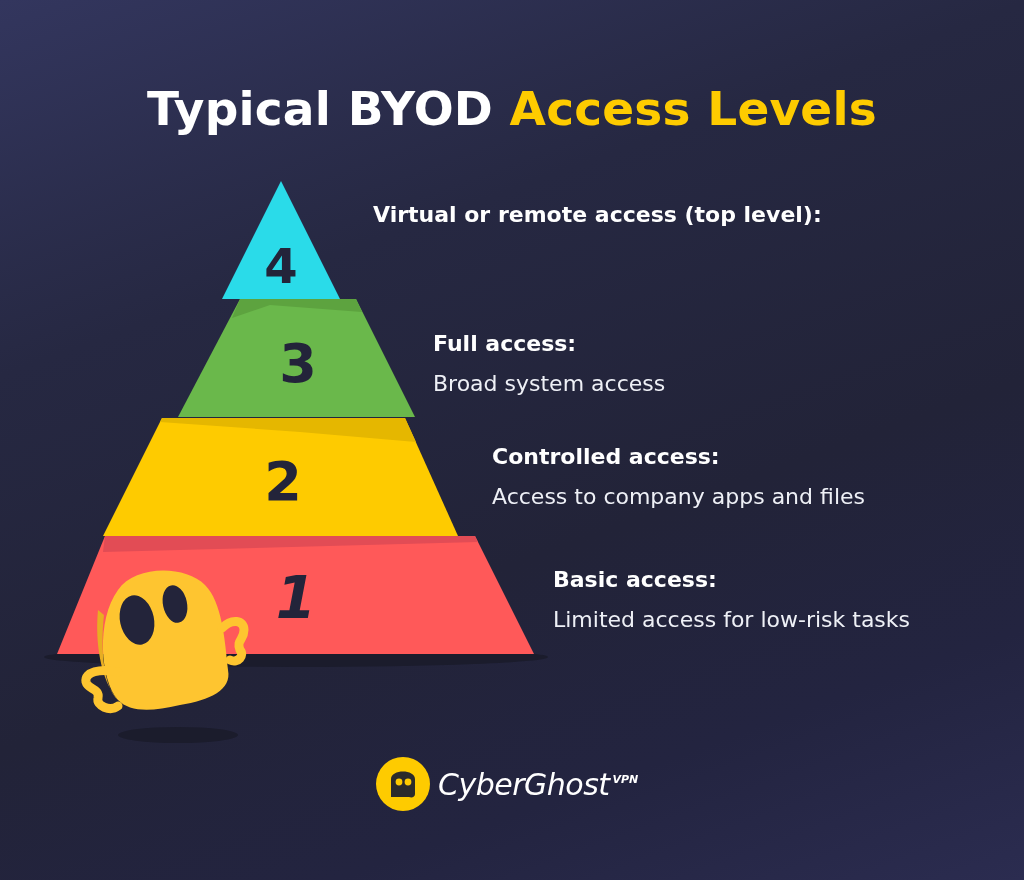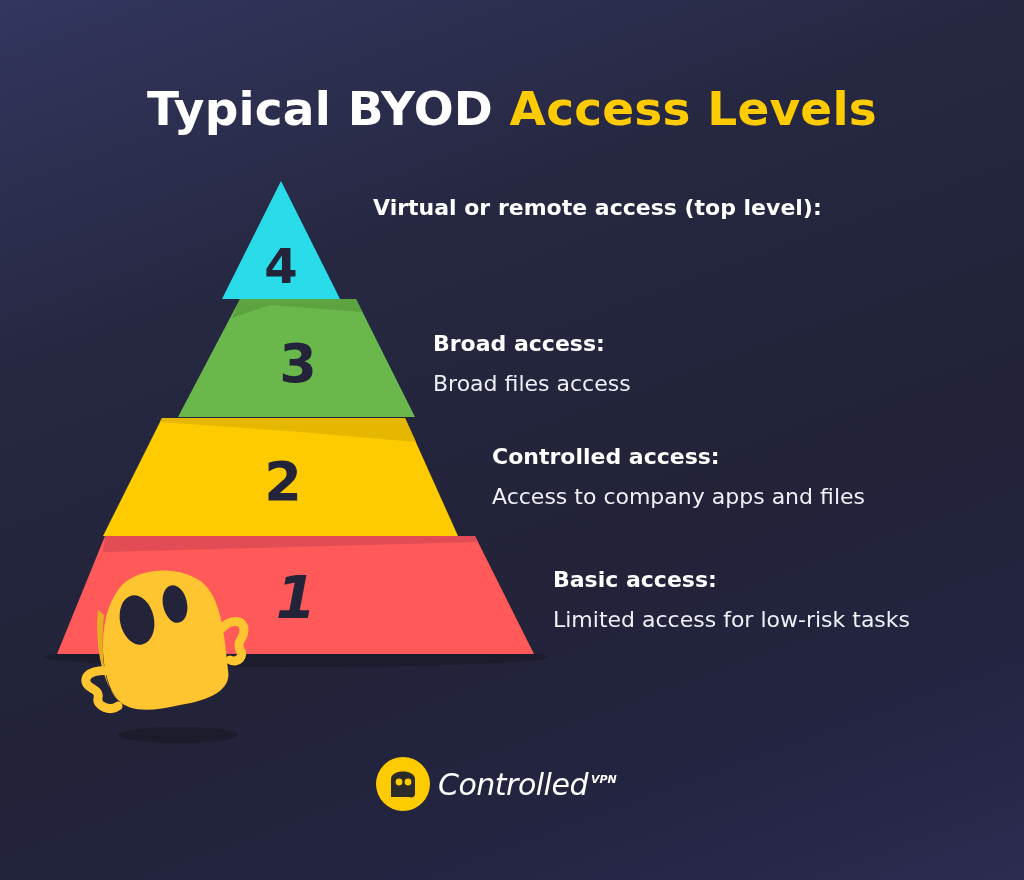--- a/index.html
+++ b/index.html
@@ -55,40 +55,40 @@
       <ellipse cx="178" cy="735" rx="60" ry="8" fill="#1b1c2c"></ellipse>
       <path d="M118,590 C135,565 185,565 205,585 C222,602 225,640 228,670 C232,690 210,700 180,705 C150,712 130,712 118,700 C100,680 96,620 118,590 Z" fill="#fec530"></path>
       <path d="M98,610 C95,640 100,680 118,700 C104,688 100,650 104,615 Z" fill="#e8ae22"></path>
       <ellipse cx="137" cy="620" rx="17" ry="25" transform="rotate(-12 137 620)" fill="#23243a"></ellipse>
       <ellipse cx="175" cy="604" rx="12" ry="19" transform="rotate(-12 175 604)" fill="#23243a"></ellipse>
       <path d="M222,628 C232,618 244,620 244,630 C244,640 236,640 240,650 C245,655 238,664 230,660" stroke="#fec530" stroke-width="9" fill="none" stroke-linecap="round"></path>
       <path d="M118,672 C100,668 84,672 86,682 C88,690 100,688 98,698 C96,706 110,712 118,706" stroke="#fec530" stroke-width="9" fill="none" stroke-linecap="round"></path>
     </g>
   </svg>
 
-  <div class="lvl" style="left:373px;top:193px;">
+  <div class="lvl" style="left:373px;top:200px;">
     <div class="h">Virtual or remote access (top level):</div>
   </div>
   <div class="lvl" style="left:433px;top:329px;">
-    <div class="h">Broad access:</div>
-    <div class="d">Broad files access</div>
+    <div class="h">Full access:</div>
+    <div class="d">Broad system access</div>
   </div>
   <div class="lvl" style="left:553px;top:565px;">
     <div class="h">Basic access:</div>
     <div class="d">Limited access for low-risk tasks</div>
   </div>
   <div class="lvl" style="left:492px;top:442px;">
     <div class="h">Controlled access:</div>
     <div class="d">Access to company apps and files</div>
   </div>
 
   <div class="logo">
     <svg class="ico" viewBox="0 0 54 54">
       <circle cx="27" cy="27" r="27" fill="#fecb00"></circle>
       <path d="M15,22 C15,12 39,12 39,22 L39,37 C39,40 36,41 33,40 L15,40 Z" fill="#2b2b2b"></path>
       <circle cx="23" cy="25" r="3.4" fill="#fecb00"></circle>
       <circle cx="32" cy="25" r="3.4" fill="#fecb00"></circle>
     </svg>
-    <span class="name">Controlled</span>
+    <span class="name">CyberGhost</span>
     <span class="vpn">VPN</span>
   </div>
 
 </div>
 
 </body></html>

